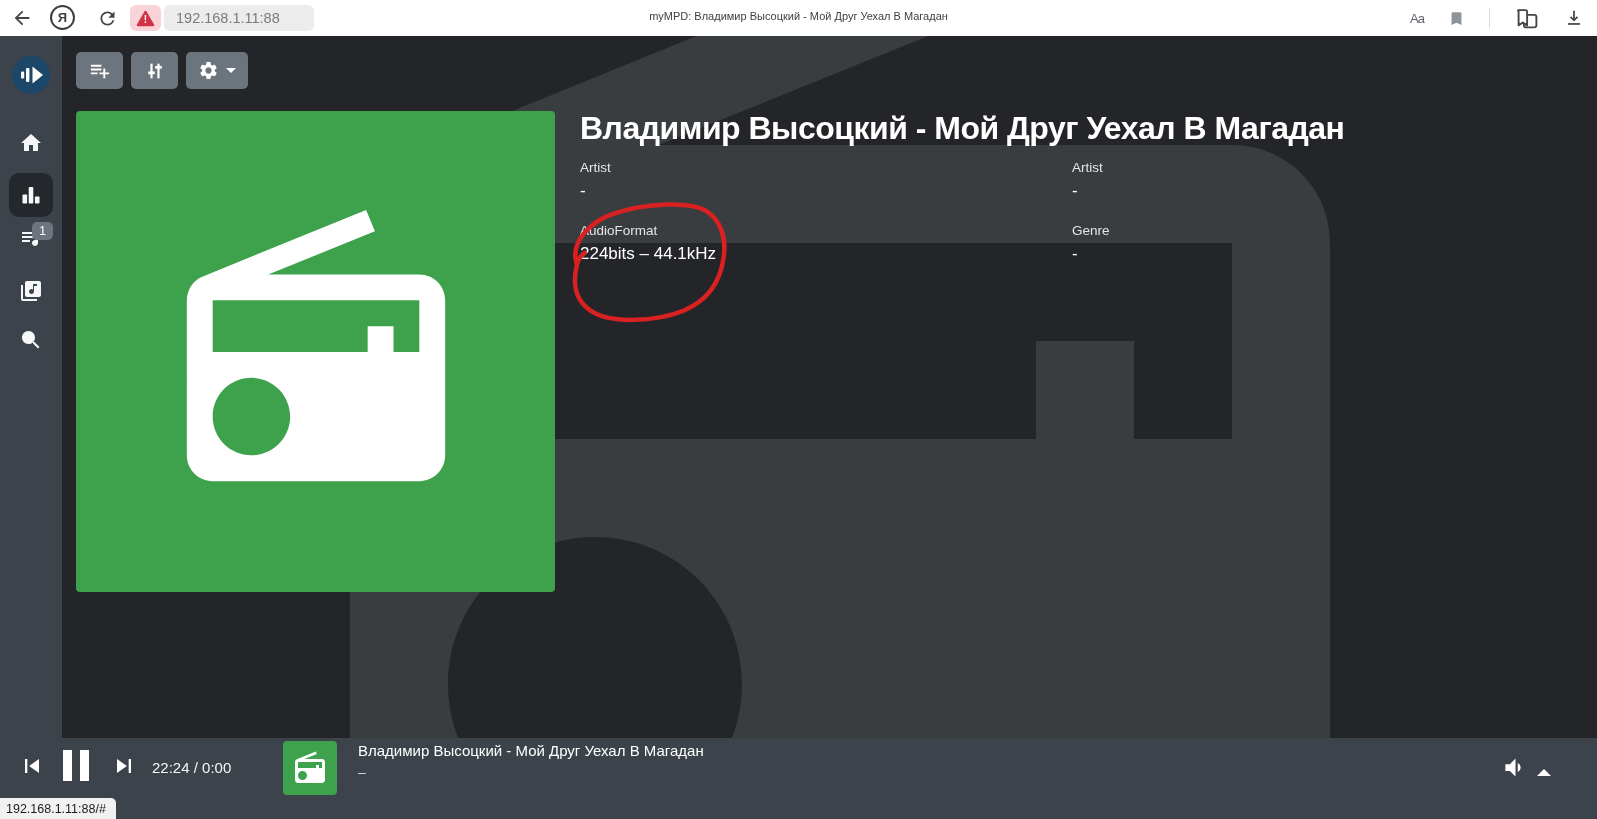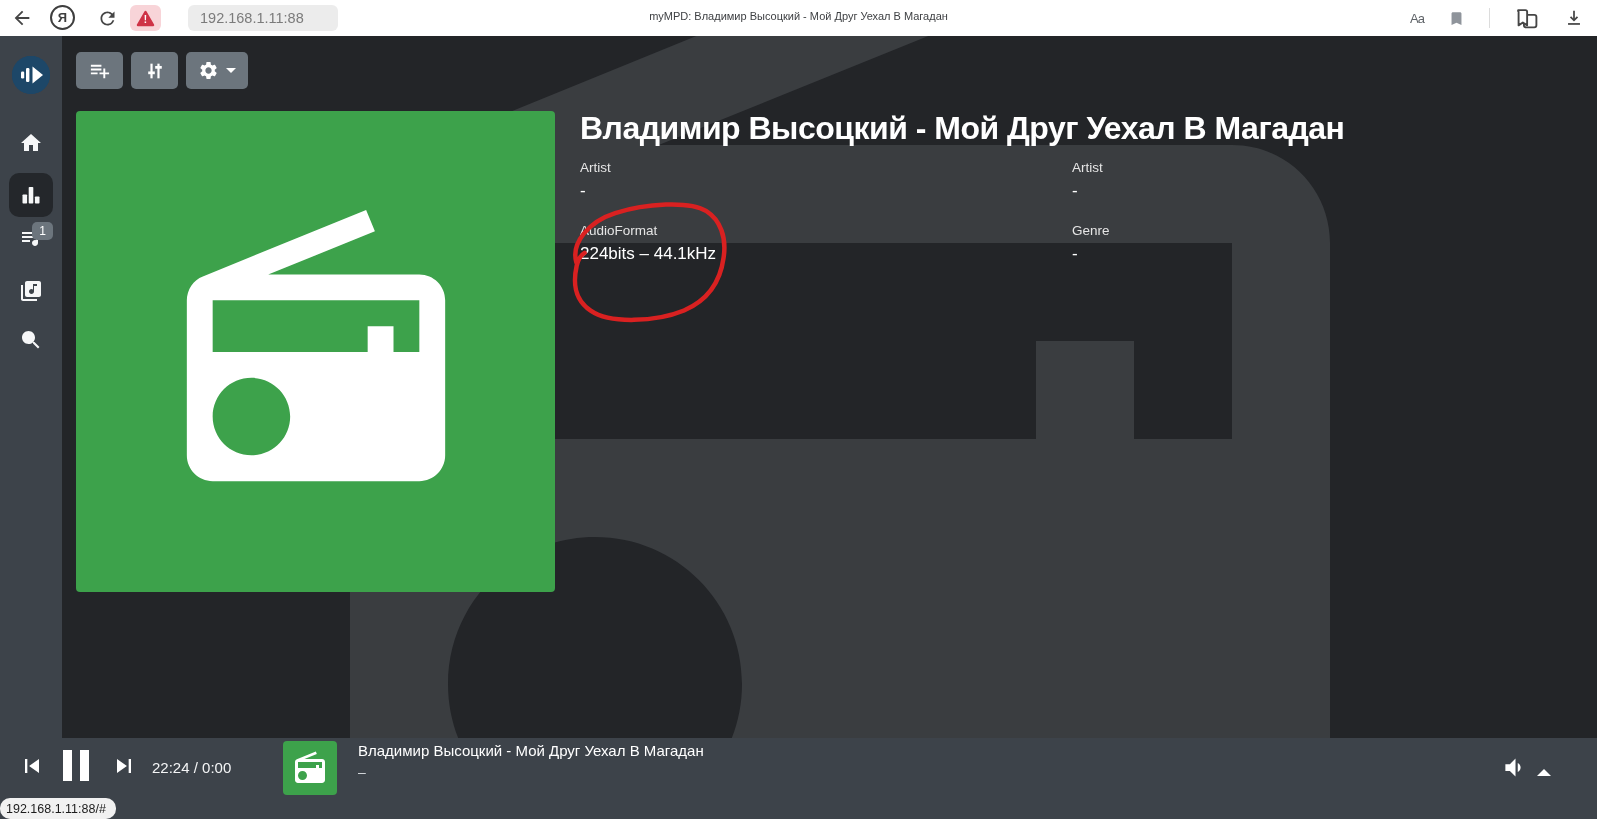--- a/index.html
+++ b/index.html
@@ -9,21 +9,21 @@
   .bbar{position:absolute;left:0;top:0;width:1597px;height:36px;background:#fff;z-index:20;}
   .bicon{position:absolute;display:flex;align-items:center;justify-content:center;cursor:pointer;}
   .back-btn{left:10px;top:6px;width:24px;height:24px;}
   .ylogo{left:50px;top:5px;width:25px;height:25px;border:2px solid #3e3e3e;border-radius:50%;
          font-size:13px;font-weight:700;color:#3e3e3e;box-sizing:border-box;}
   .refresh-btn{left:95px;top:6px;width:24px;height:24px;}
   .warnseg{position:absolute;left:130px;top:5px;width:31px;height:26px;background:#f8d4d8;
            border-radius:6px;display:flex;align-items:center;justify-content:center;}
   .urlpill{position:absolute;left:164px;top:5px;height:26px;min-width:126px;background:#ececec;
            border-radius:6px;display:flex;align-items:center;padding:0 12px;
-           font-size:14.5px;color:#7b7b7b;margin-left:24px;}
+           font-size:14.5px;color:#7b7b7b;}
   .btitle{position:absolute;left:50%;top:0;height:32px;transform:translateX(-50%);
           display:flex;align-items:center;font-size:11px;color:#3f4144;white-space:nowrap;}
   .bright{position:absolute;right:12px;top:0;height:36px;display:flex;align-items:center;gap:24px;}
   .translate-g{font-size:13px;color:#5f6368;letter-spacing:-1px;}
   .bdivider{width:1px;height:20px;background:#dcdcdc;}
   
   .sidebar{position:absolute;left:0;top:36px;width:62px;height:702px;background:#3d434a;z-index:5;}
   .logo{position:absolute;left:12px;top:20px;width:38px;height:38px;border-radius:50%;
         background:#1d4768;display:flex;align-items:center;justify-content:center;cursor:pointer;}
   .nav{position:absolute;left:9px;width:44px;height:44px;border-radius:10px;
@@ -62,21 +62,21 @@
           background:#3da24b;display:flex;align-items:center;justify-content:center;cursor:pointer;}
   .finfo{position:absolute;left:358px;top:4px;cursor:pointer;}
   .ftitle{font-size:15px;color:#fff;white-space:nowrap;}
   .fartist{font-size:14px;color:#cfd3d7;margin-top:5px;}
   .fvol{position:absolute;left:1502px;top:16px;display:flex;align-items:center;gap:8px;cursor:pointer;}
   .caret-up{width:0;height:0;border-left:7px solid transparent;border-right:7px solid transparent;
             border-bottom:7px solid #fff;margin-top:10px;}
   
   .statusbar{position:absolute;left:0;bottom:0;height:21px;background:#f1f1f1;color:#1c1c1c;
              font-size:12.5px;display:flex;align-items:center;padding:0 10px 0 6px;
-             border-top-right-radius:5px;z-index:30;border-radius:10px;}
+             border-top-right-radius:5px;z-index:30;}
 </style>
 </head>
 <body>
 
 <div class="page">
 
   <div class="bbar">
     <div class="bicon back-btn">
       <svg width="22" height="22" viewBox="0 0 24 24" fill="#454545">
           <path d="M20 11H7.83l5.59-5.59L12 4l-8 8 8 8 1.41-1.41L7.83 13H20v-2z"></path>

